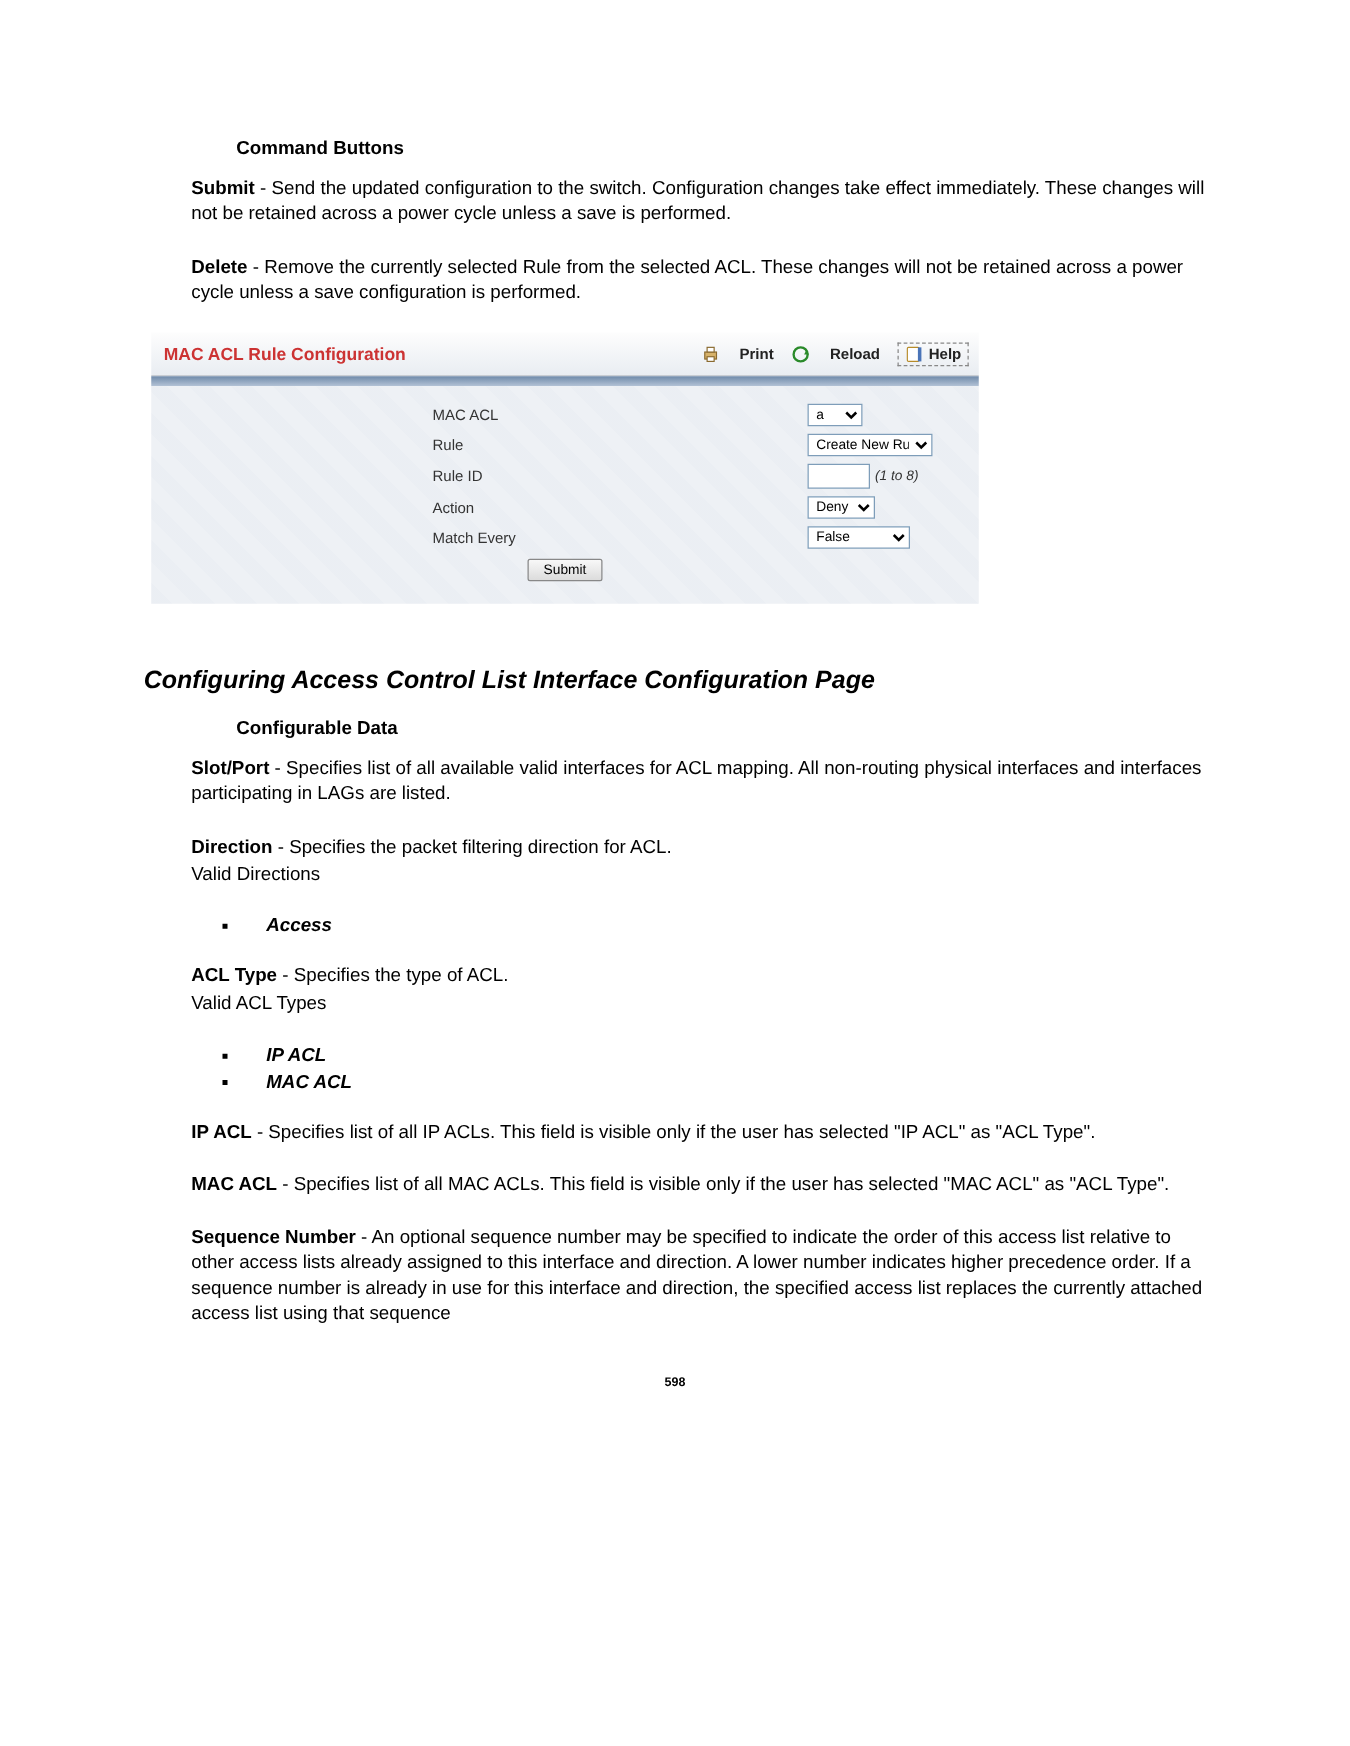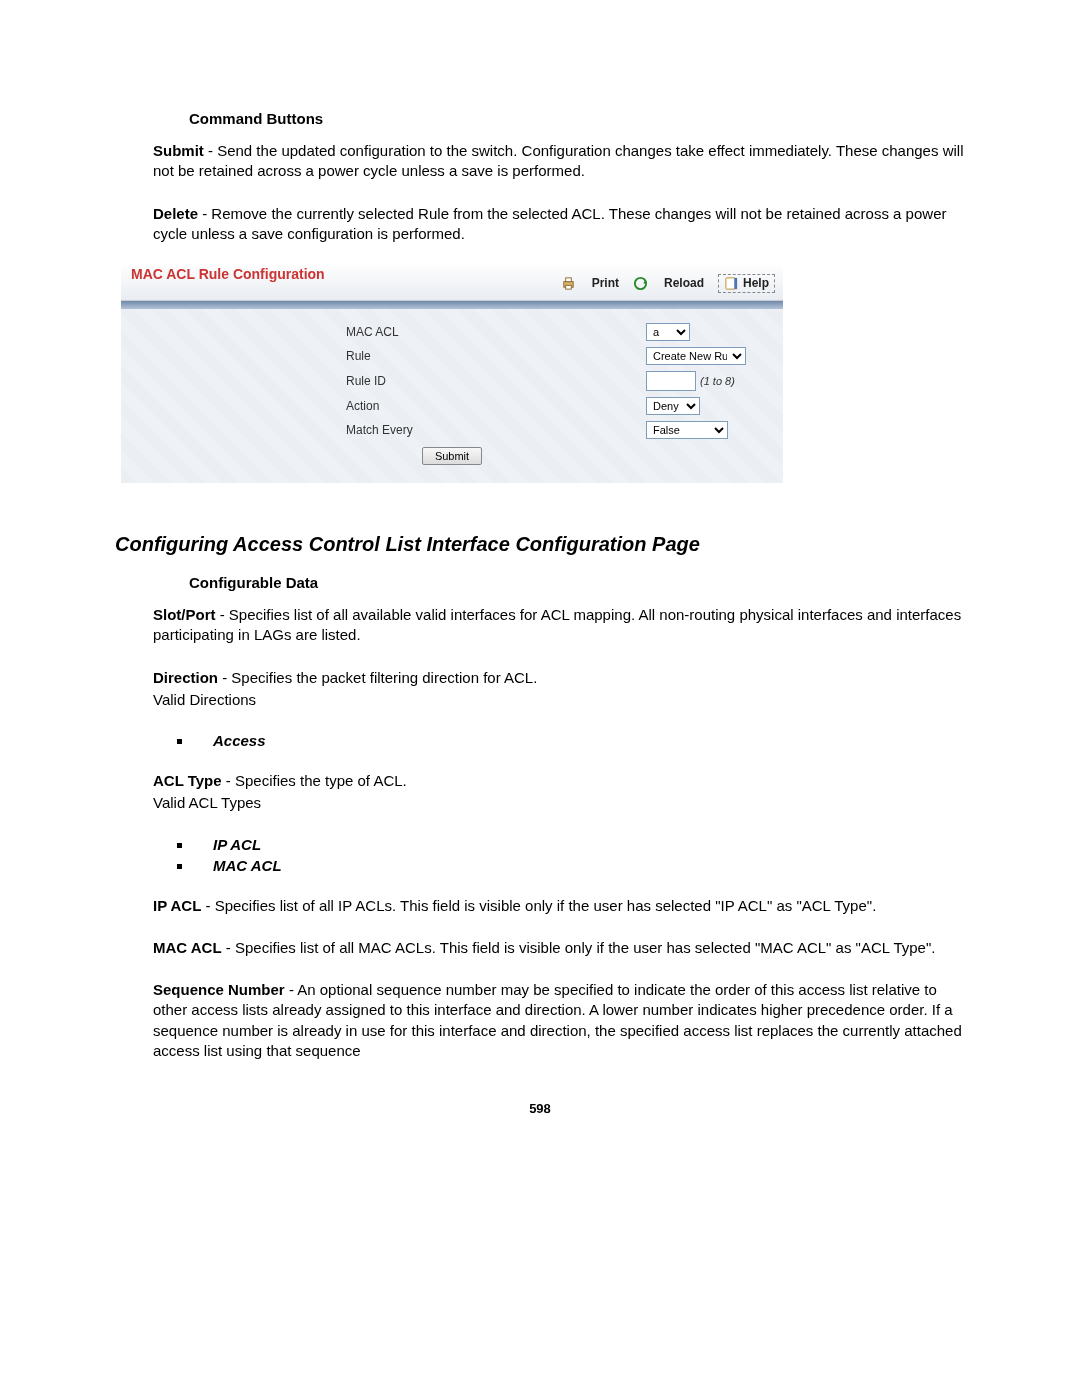--- a/index.html
+++ b/index.html
@@ -40,35 +40,36 @@
     font-weight: bold;
     font-style: italic;
     margin-bottom: 4px;
     padding-left: 20px;
     list-style: square;
     font-size: 15px;
   }
   .pnum {
     text-align: center;
     font-weight: bold;
-    font-size: 13px;
+    font-size: 10px;
     margin-top: 40px;
   }
 
   
   .panel {
     margin: 10px 0 10px 6px;
     width: 662px;
     font-family: Verdana, Tahoma, Arial, sans-serif;
     font-size: 12px;
     color: #333;
   }
   .panel-header {
     height: 34px;
     display: flex;
+    align-items: center;
     background: linear-gradient(#fdfdfd,#e9edf2);
     border-bottom: 1px solid #c8ccd2;
     padding: 0 8px 0 10px;
   }
   .panel-title {
     color: #c33;
     font-weight: bold;
     font-size: 14px;
     flex: 1;
   }

